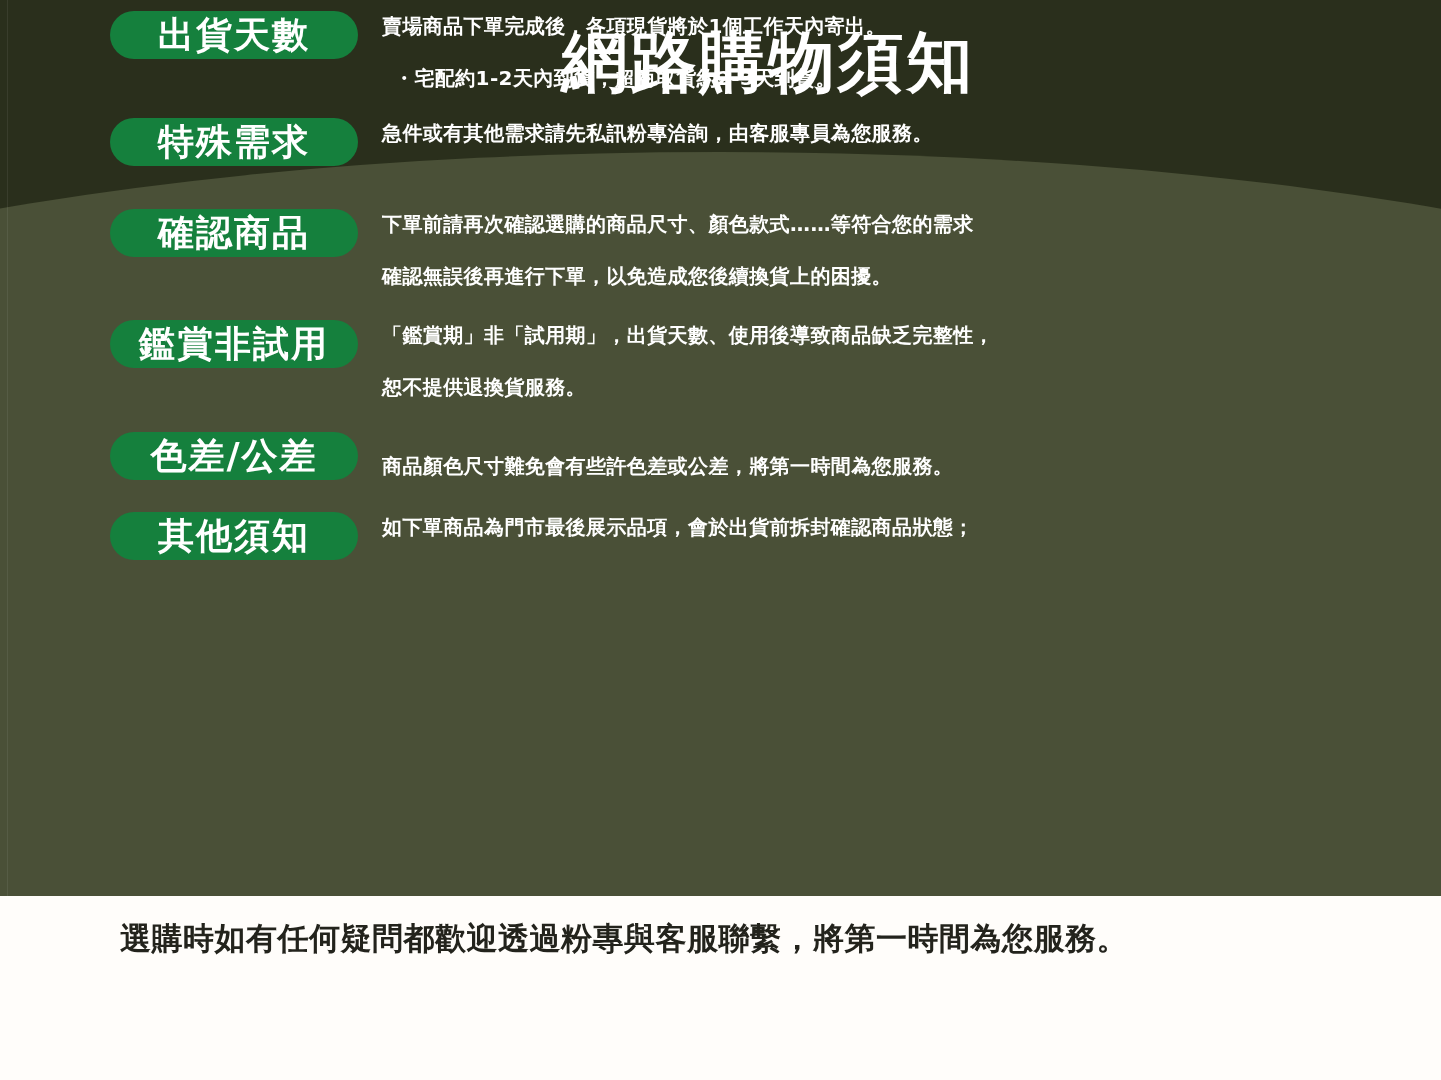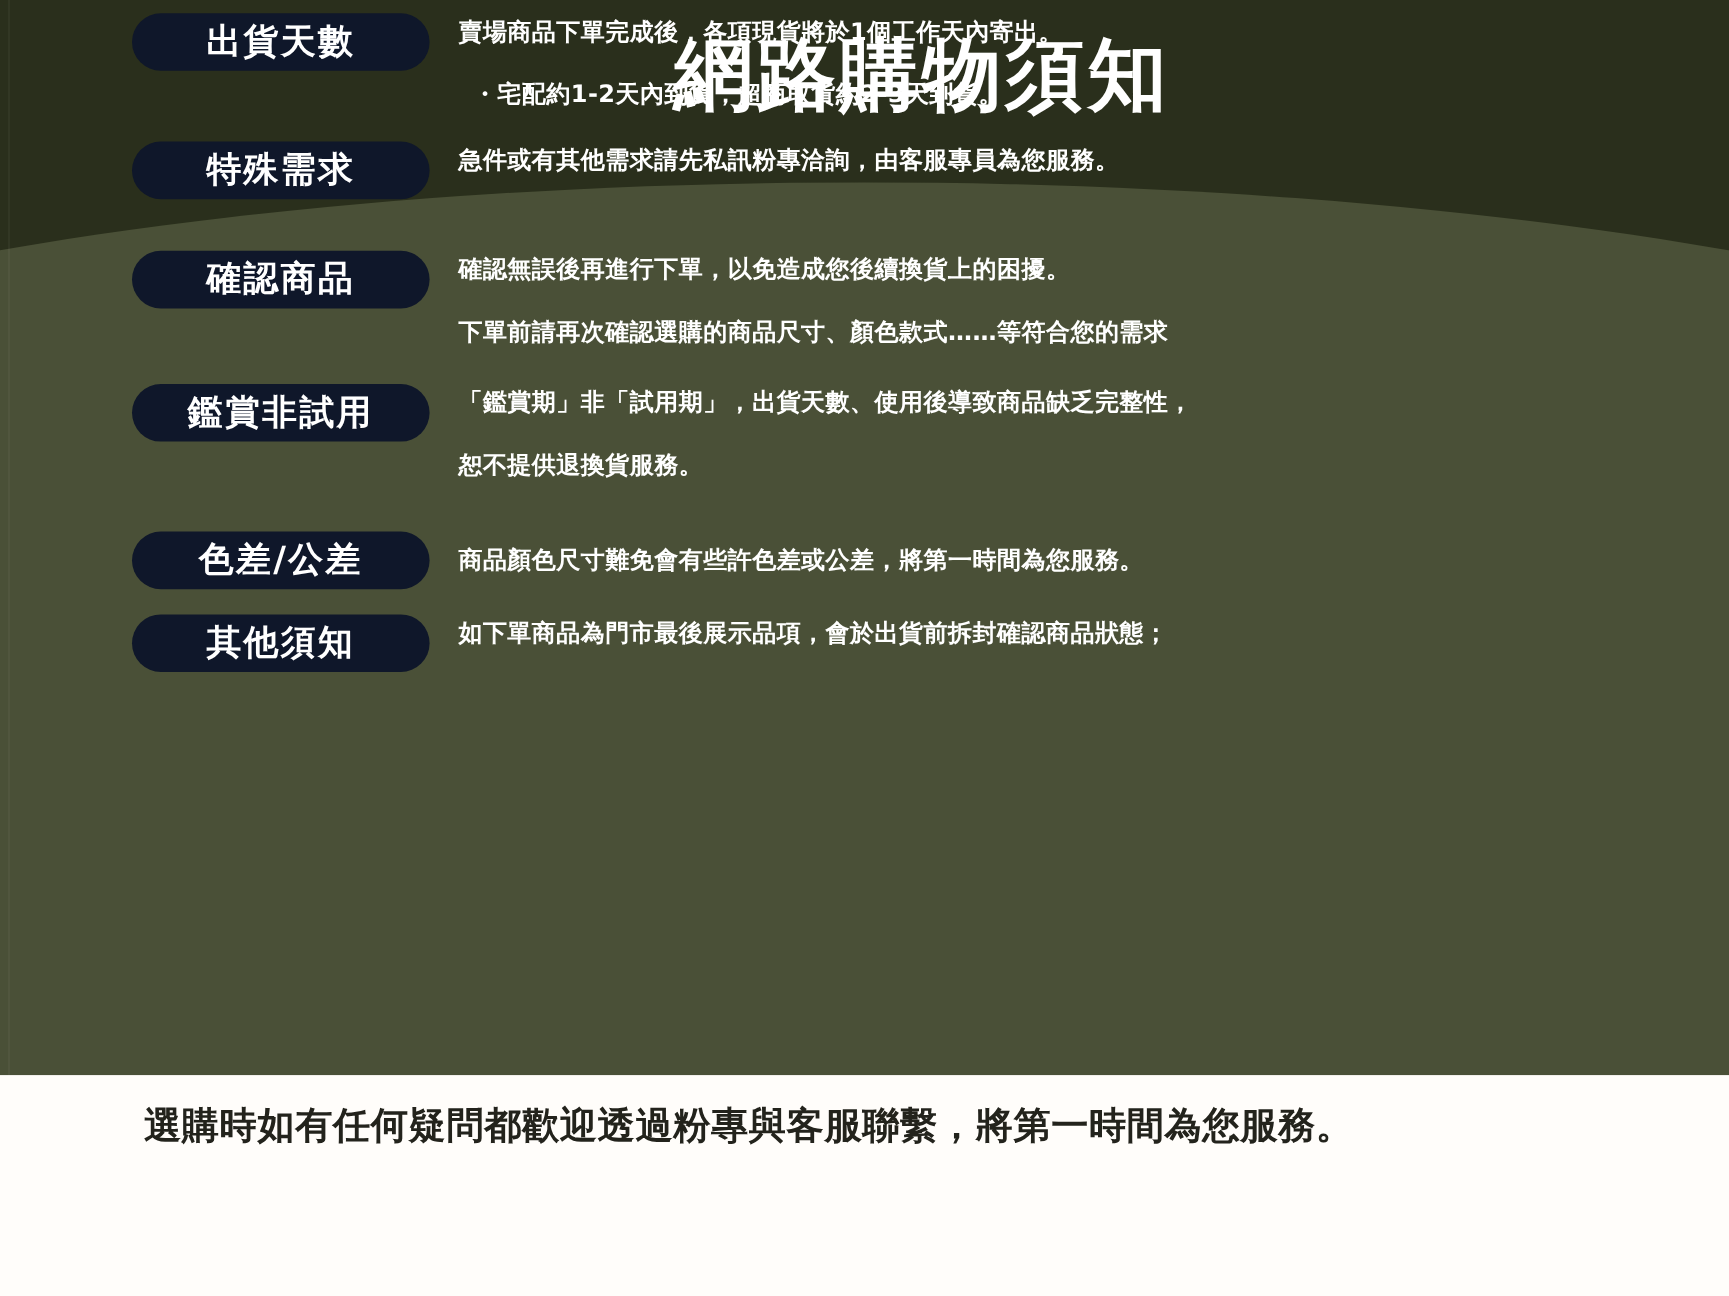--- a/index.html
+++ b/index.html
@@ -68,24 +68,24 @@
   }
   .row {
     position: relative;
     display: block;
   }
   .badge {
     position: absolute;
     left: 110px;
     width: 248px;
     height: 48px;
-    background: #0f172a;
+    background: #15803d;
     border-radius: 26px;
     color: #FFFFFF;
-    font-size: 29px;
+    font-size: 36px;
     font-weight: bold;
     letter-spacing: 2px;
     display: flex;
     align-items: center;
     justify-content: center;
     box-sizing: border-box;
     white-space: nowrap;
   }
   .body-text {
     position: absolute;
@@ -158,37 +158,37 @@
       <div class="body-text" style="top:107px;">
         <span class="ln">急件或有其他需求請先私訊粉專洽詢，由客服專員為您服務。</span>
       </div>
     </div>
 
     <div class="row">
       <div class="badge" style="top:209px;">
         <span>確認商品</span>
       </div>
       <div class="body-text" style="top:198px;">
+        <span class="ln">下單前請再次確認選購的商品尺寸、顏色款式……等符合您的需求</span>
         <span class="ln">確認無誤後再進行下單，以免造成您後續換貨上的困擾。</span>
-        <span class="ln">下單前請再次確認選購的商品尺寸、顏色款式……等符合您的需求</span>
       </div>
     </div>
 
     <div class="row">
       <div class="badge" style="top:320px;">
         <span>鑑賞非試用</span>
       </div>
       <div class="body-text" style="top:309px;">
         <span class="ln">「鑑賞期」非「試用期」，出貨天數、使用後導致商品缺乏完整性，</span>
         <span class="ln">恕不提供退換貨服務。</span>
       </div>
     </div>
 
     <div class="row">
-      <div class="badge" style="top:443px;">
+      <div class="badge" style="top:432px;">
         <span>色差/公差</span>
       </div>
       <div class="body-text" style="top:440px;">
         <span class="ln">商品顏色尺寸難免會有些許色差或公差，將第一時間為您服務。</span>
       </div>
     </div>
 
     <div class="row">
       <div class="badge" style="top:512px;">
         <span>其他須知</span>

